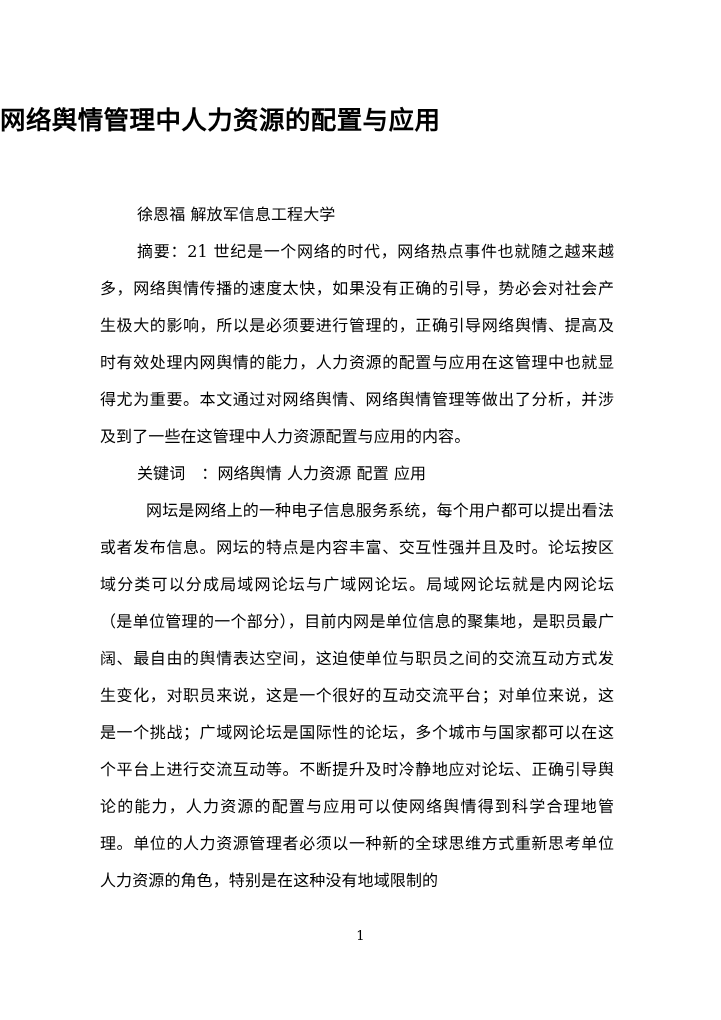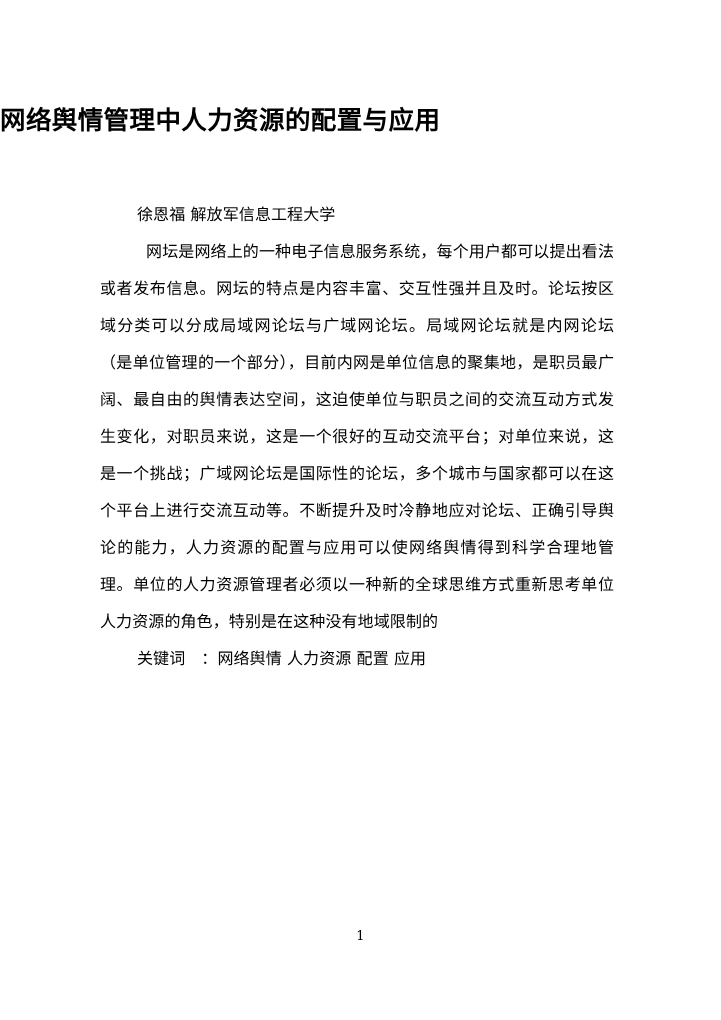--- a/index.html
+++ b/index.html
@@ -93,24 +93,25 @@
 <body>
 
 <div class="page">
 
   <h1 class="doc-title">网络舆情管理中人力资源的配置与应用</h1>
 
   <div class="content">
 
     <p class="para indent-1 byline">徐恩福 解放军信息工程大学</p>
 
-
-    <p class="para indent-2">网坛是网络上的一种电子信息服务系统，每个用户都可以提出看法或者发布信息。网坛的特点是内容丰富、交互性强并且及时。论坛按区域分类可以分成局域网论坛与广域网论坛。局域网论坛就是内网论坛（是单位管理的一个部分），目前内网是单位信息的聚集地，是职员最广阔、最自由的舆情表达空间，这迫使单位与职员之间的交流互动方式发生变化，对职员来说，这是一个很好的互动交流平台；对单位来说，这是一个挑战；广域网论坛是国际性的论坛，多个城市与国家都可以在这个平台上进行交流互动等。不断提升及时冷静地应对论坛、正确引导舆论的能力，人力资源的配置与应用可以使网络舆情得到科学合理地管理。单位的人力资源管理者必须以一种新的全球思维方式重新思考单位人力资源的角色，特别是在这种没有地域限制的</p>
+    <p class="para indent-1">摘要：21 世纪是一个网络的时代，网络热点事件也就随之越来越多，网络舆情传播的速度太快，如果没有正确的引导，势必会对社会产生极大的影响，所以是必须要进行管理的，正确引导网络舆情、提高及时有效处理内网舆情的能力，人力资源的配置与应用在这管理中也就显得尤为重要。本文通过对网络舆情、网络舆情管理等做出了分析，并涉及到了一些在这管理中人力资源配置与应用的内容。</p>
 
     <p class="para indent-1">
       <span>关键词</span><span class="kw-gap"></span><span>：</span><span>网络舆情 人力资源 配置 应用</span>
     </p>
+
+    <p class="para indent-2">网坛是网络上的一种电子信息服务系统，每个用户都可以提出看法或者发布信息。网坛的特点是内容丰富、交互性强并且及时。论坛按区域分类可以分成局域网论坛与广域网论坛。局域网论坛就是内网论坛（是单位管理的一个部分），目前内网是单位信息的聚集地，是职员最广阔、最自由的舆情表达空间，这迫使单位与职员之间的交流互动方式发生变化，对职员来说，这是一个很好的互动交流平台；对单位来说，这是一个挑战；广域网论坛是国际性的论坛，多个城市与国家都可以在这个平台上进行交流互动等。不断提升及时冷静地应对论坛、正确引导舆论的能力，人力资源的配置与应用可以使网络舆情得到科学合理地管理。单位的人力资源管理者必须以一种新的全球思维方式重新思考单位人力资源的角色，特别是在这种没有地域限制的</p>
 
   </div>
 
   <div class="page-number">1</div>
 
 </div>
 
 </body></html>

